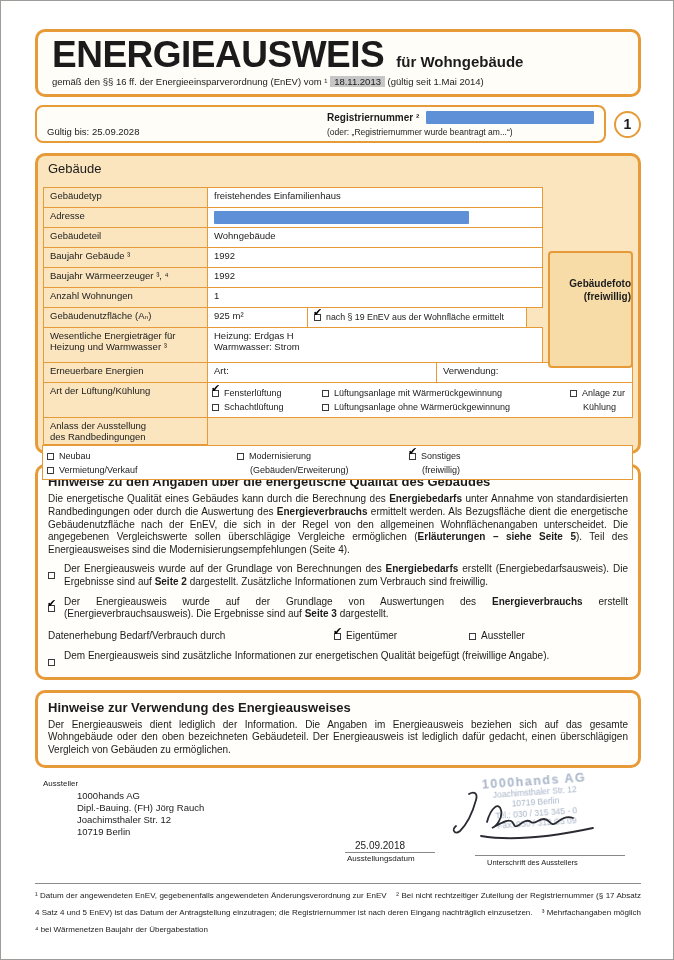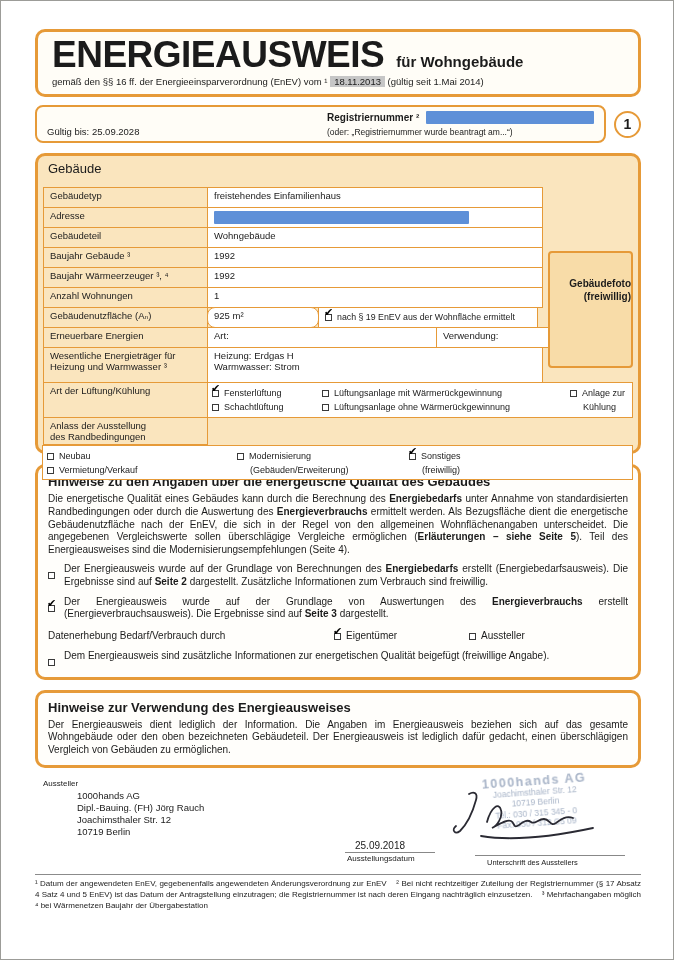--- a/index.html
+++ b/index.html
@@ -42,21 +42,21 @@
 
   
   .tbl{ position:relative; margin:0 5px 6px; font-size:9.5px; }
   .tr{ display:flex; align-items:stretch; margin-top:-1px; }
   .tr:first-child{ margin-top:8px; }
   .h21{ height:21px; } .h36{ height:36px; } .h38{ height:28px;flex-direction:column; }
   .td{ border:1px solid var(--orange); background:#fff; padding:2px 6px; line-height:11px; }
   .td + .td{ margin-left:-1px; }
   .td.label{ background:var(--cream); width:165px; flex:none; }
   .td.val{ width:336px; flex:none; }
-  .td.val-s{ width:112px; flex:none;border-radius:8px; }
+  .td.val-s{ width:101px; flex:none; }
   .td.val-c{ width:220px; flex:none; display:flex; align-items:center; font-size:8.8px; }
   .td.art{ width:230px; flex:none; }
   .td.verw{ flex:1; }
   .td.opts{ flex:1; display:flex; padding:2px 4px; }
   .fill{ flex:1; }
   .addr{ width:255px; height:13px; margin-left:0; margin-top:1px; flex:none; }
   .optcol{ padding-top:1px; }
   .c1{ width:110px; } .c2{ width:248px; } .c3{ flex:1; }
   .a1{ width:190px; } .a2{ width:172px; } .a3{ flex:1; }
   .opt{ font-size:9px; line-height:14px; white-space:nowrap; }
@@ -83,21 +83,21 @@
   .f-datecap{ position:absolute; left:312px; top:78px; font-size:8px; }
   .f-sigcap{ position:absolute; left:452px; top:82px; font-size:7.5px; }
   .sigline{ position:absolute; left:440px; top:79px; width:150px; border-top:1px solid #888; }
   .dateline{ position:absolute; left:310px; top:76px; width:90px; border-top:1px solid #888; }
   .stamp{ position:absolute; left:398px; top:0px; width:205px; transform:rotate(-4deg); color:#7e90ad; opacity:.68; filter:blur(0.6px); text-align:center; }
   .stamp .s1{ font-size:12.5px; font-weight:bold; letter-spacing:1.5px; }
   .stamp div{ font-size:8.5px; line-height:10.5px; }
   .sig{ position:absolute; left:412px; top:8px; }
 
   
-  .fnotes{ margin-top:2px; border-top:1px solid #8b8b8b; padding-top:3px; font-size:8px; line-height:11px; text-align:justify; white-space:pre-wrap; }
+  .fnotes{ margin-top:11px; border-top:1px solid #8b8b8b; padding-top:3px; font-size:8px; line-height:17px; text-align:justify; white-space:pre-wrap; }
 </style>
 </head>
 <body>
 
 <div class="page">
   <div class="inner">
 
     <div class="hdr">
       <div class="hdr-line1">
         <span class="hdr-title">ENERGIEAUSWEIS</span>
@@ -174,33 +174,33 @@
           <div class="td val-s">925 m²</div>
           <div class="td val-c">
             <span class="box">
                 <span class="tick">✔</span>
               </span>
             <span>nach § 19 EnEV aus der Wohnfläche ermittelt</span>
           </div>
           <div class="fill"></div>
         </div>
 
-        <div class="tr h21">
-          <div class="td label">Erneuerbare Energien</div>
-          <div class="td art">Art:</div>
-          <div class="td verw">Verwendung:</div>
-        </div>
-
         <div class="tr h36">
           <div class="td label">Wesentliche Energieträger für Heizung und Warmwasser ³</div>
           <div class="td val">
             <div>Heizung: Erdgas H</div>
             <div>Warmwasser: Strom</div>
           </div>
           <div class="fill"></div>
+        </div>
+
+        <div class="tr h21">
+          <div class="td label">Erneuerbare Energien</div>
+          <div class="td art">Art:</div>
+          <div class="td verw">Verwendung:</div>
         </div>
 
         <div class="tr h36">
           <div class="td label">Art der Lüftung/Kühlung</div>
           <div class="td opts">
             <div class="optcol c1">
               <div class="opt"><span class="box"><span class="tick">✔</span></span><span>Fensterlüftung</span></div>
               <div class="opt"><span class="box"><span class="tick"></span></span><span>Schachtlüftung</span></div>
             </div>
             <div class="optcol c2">

